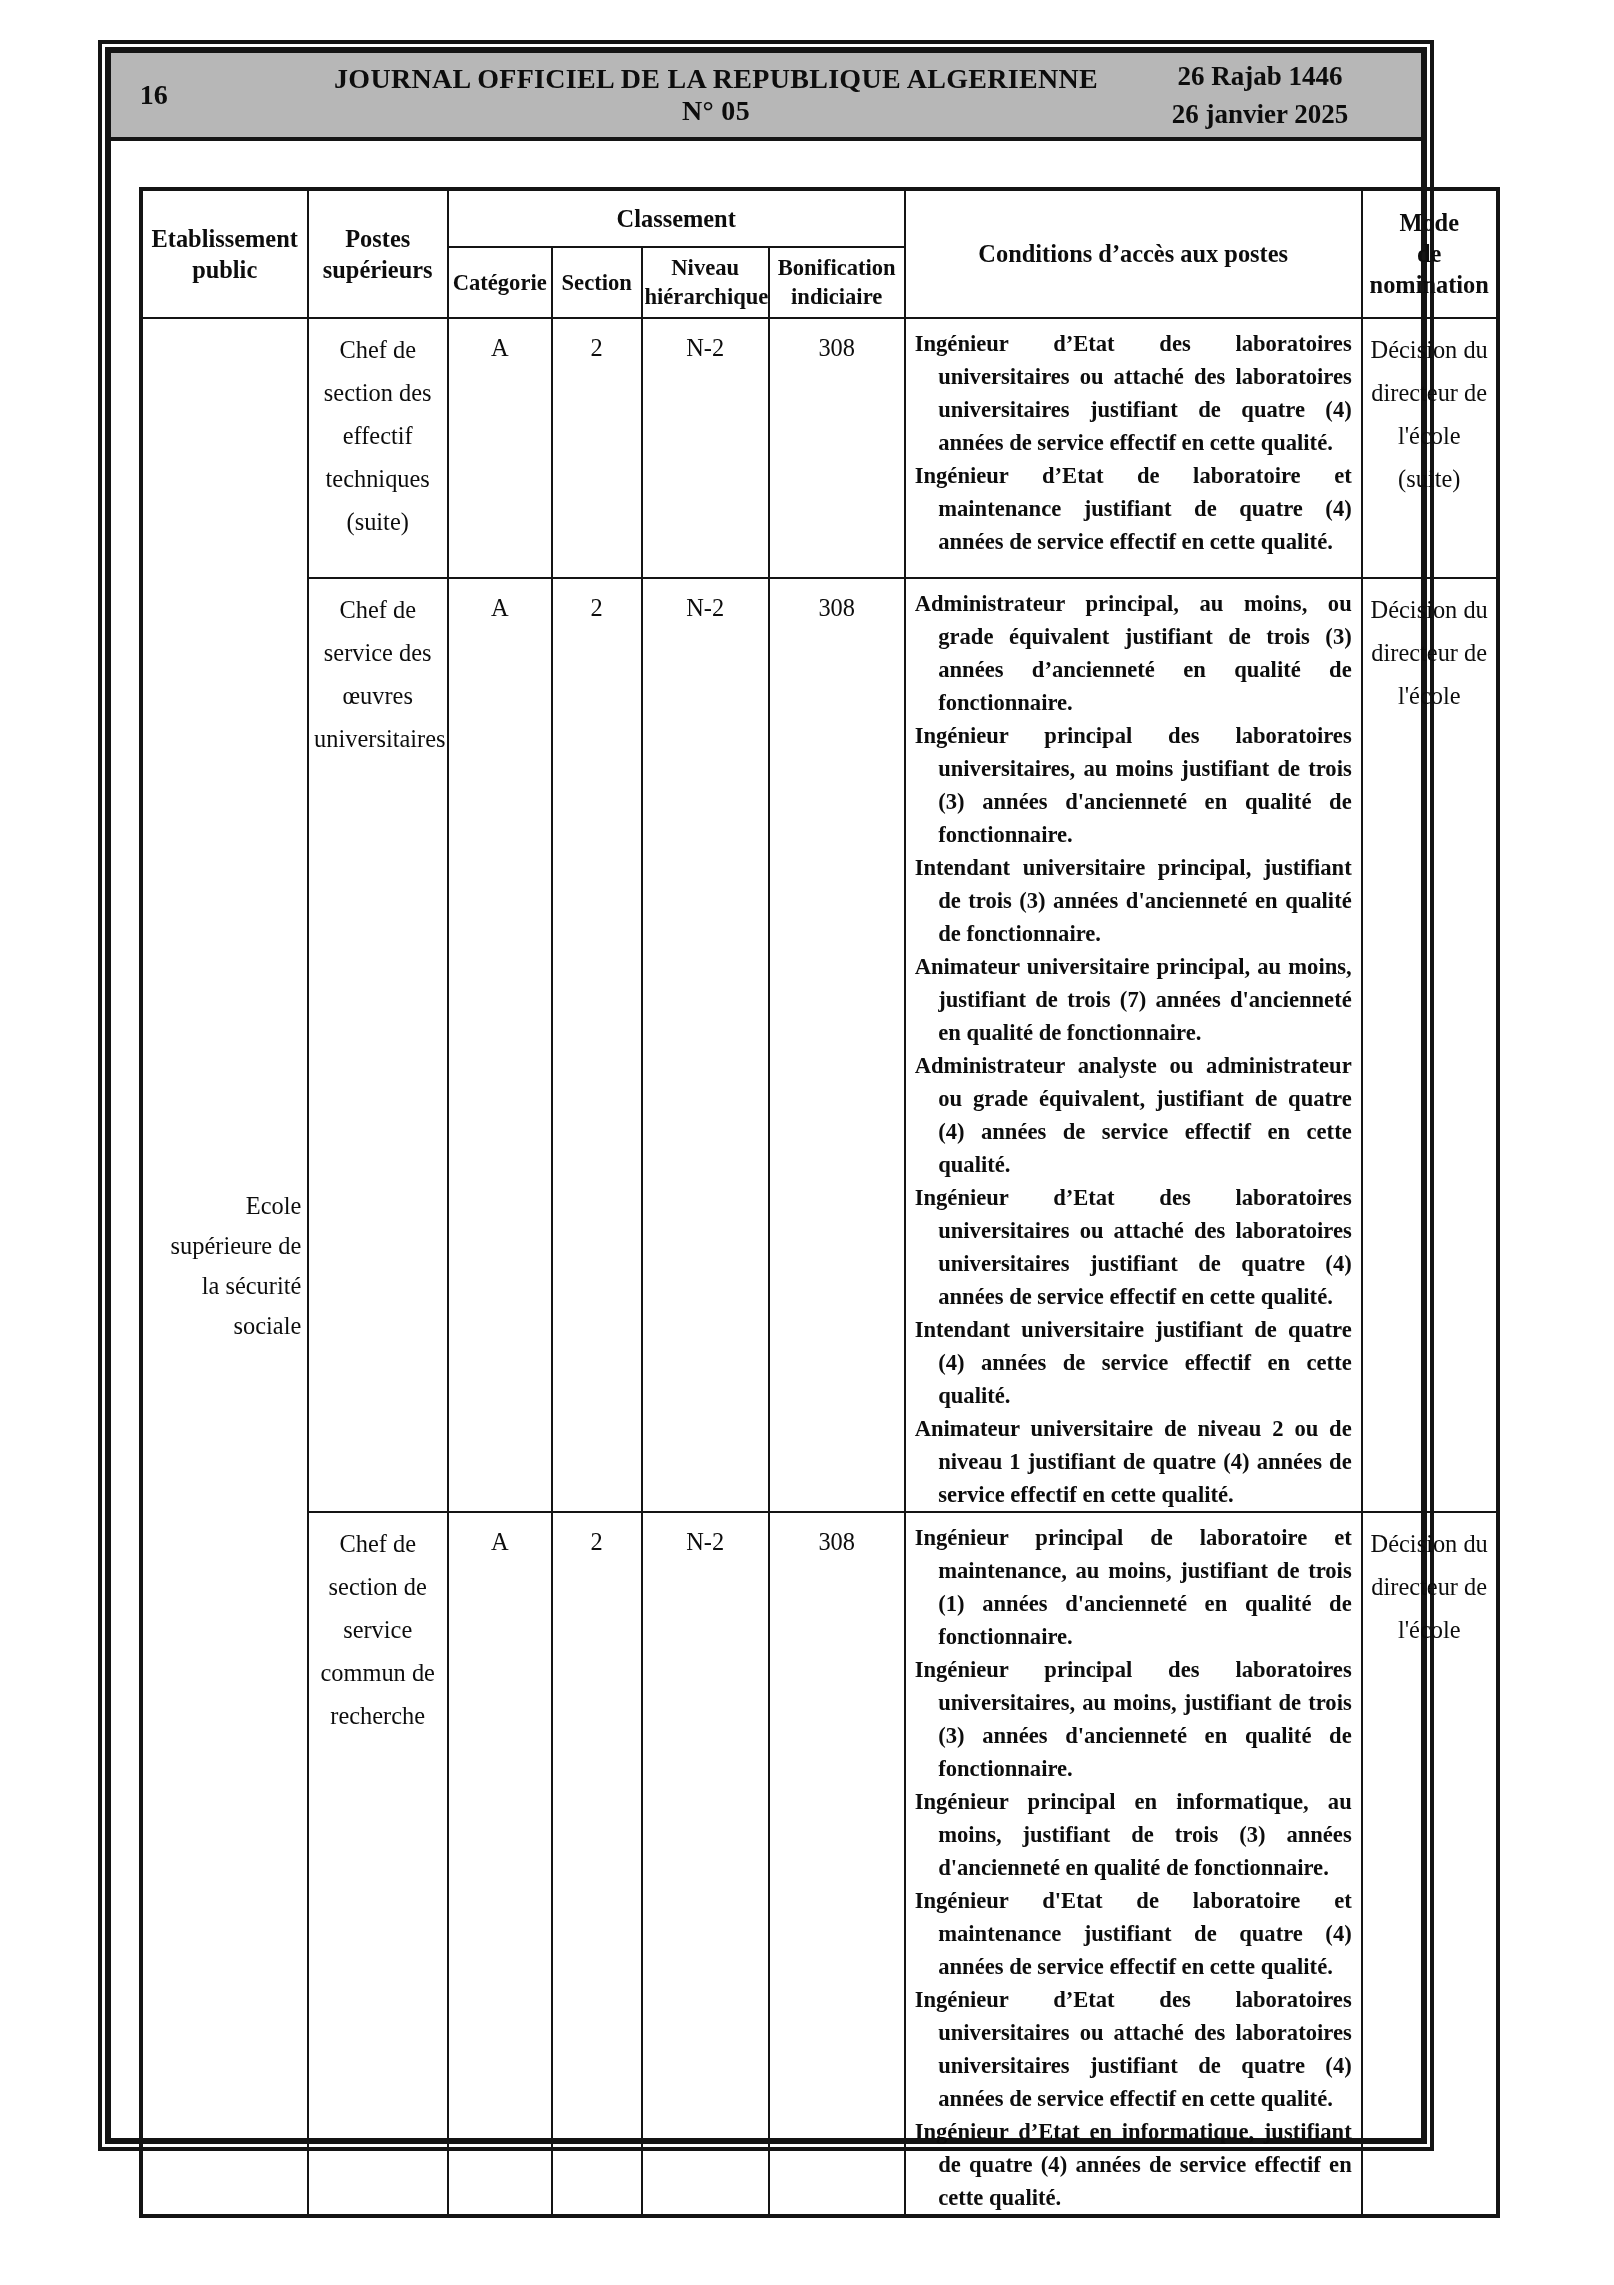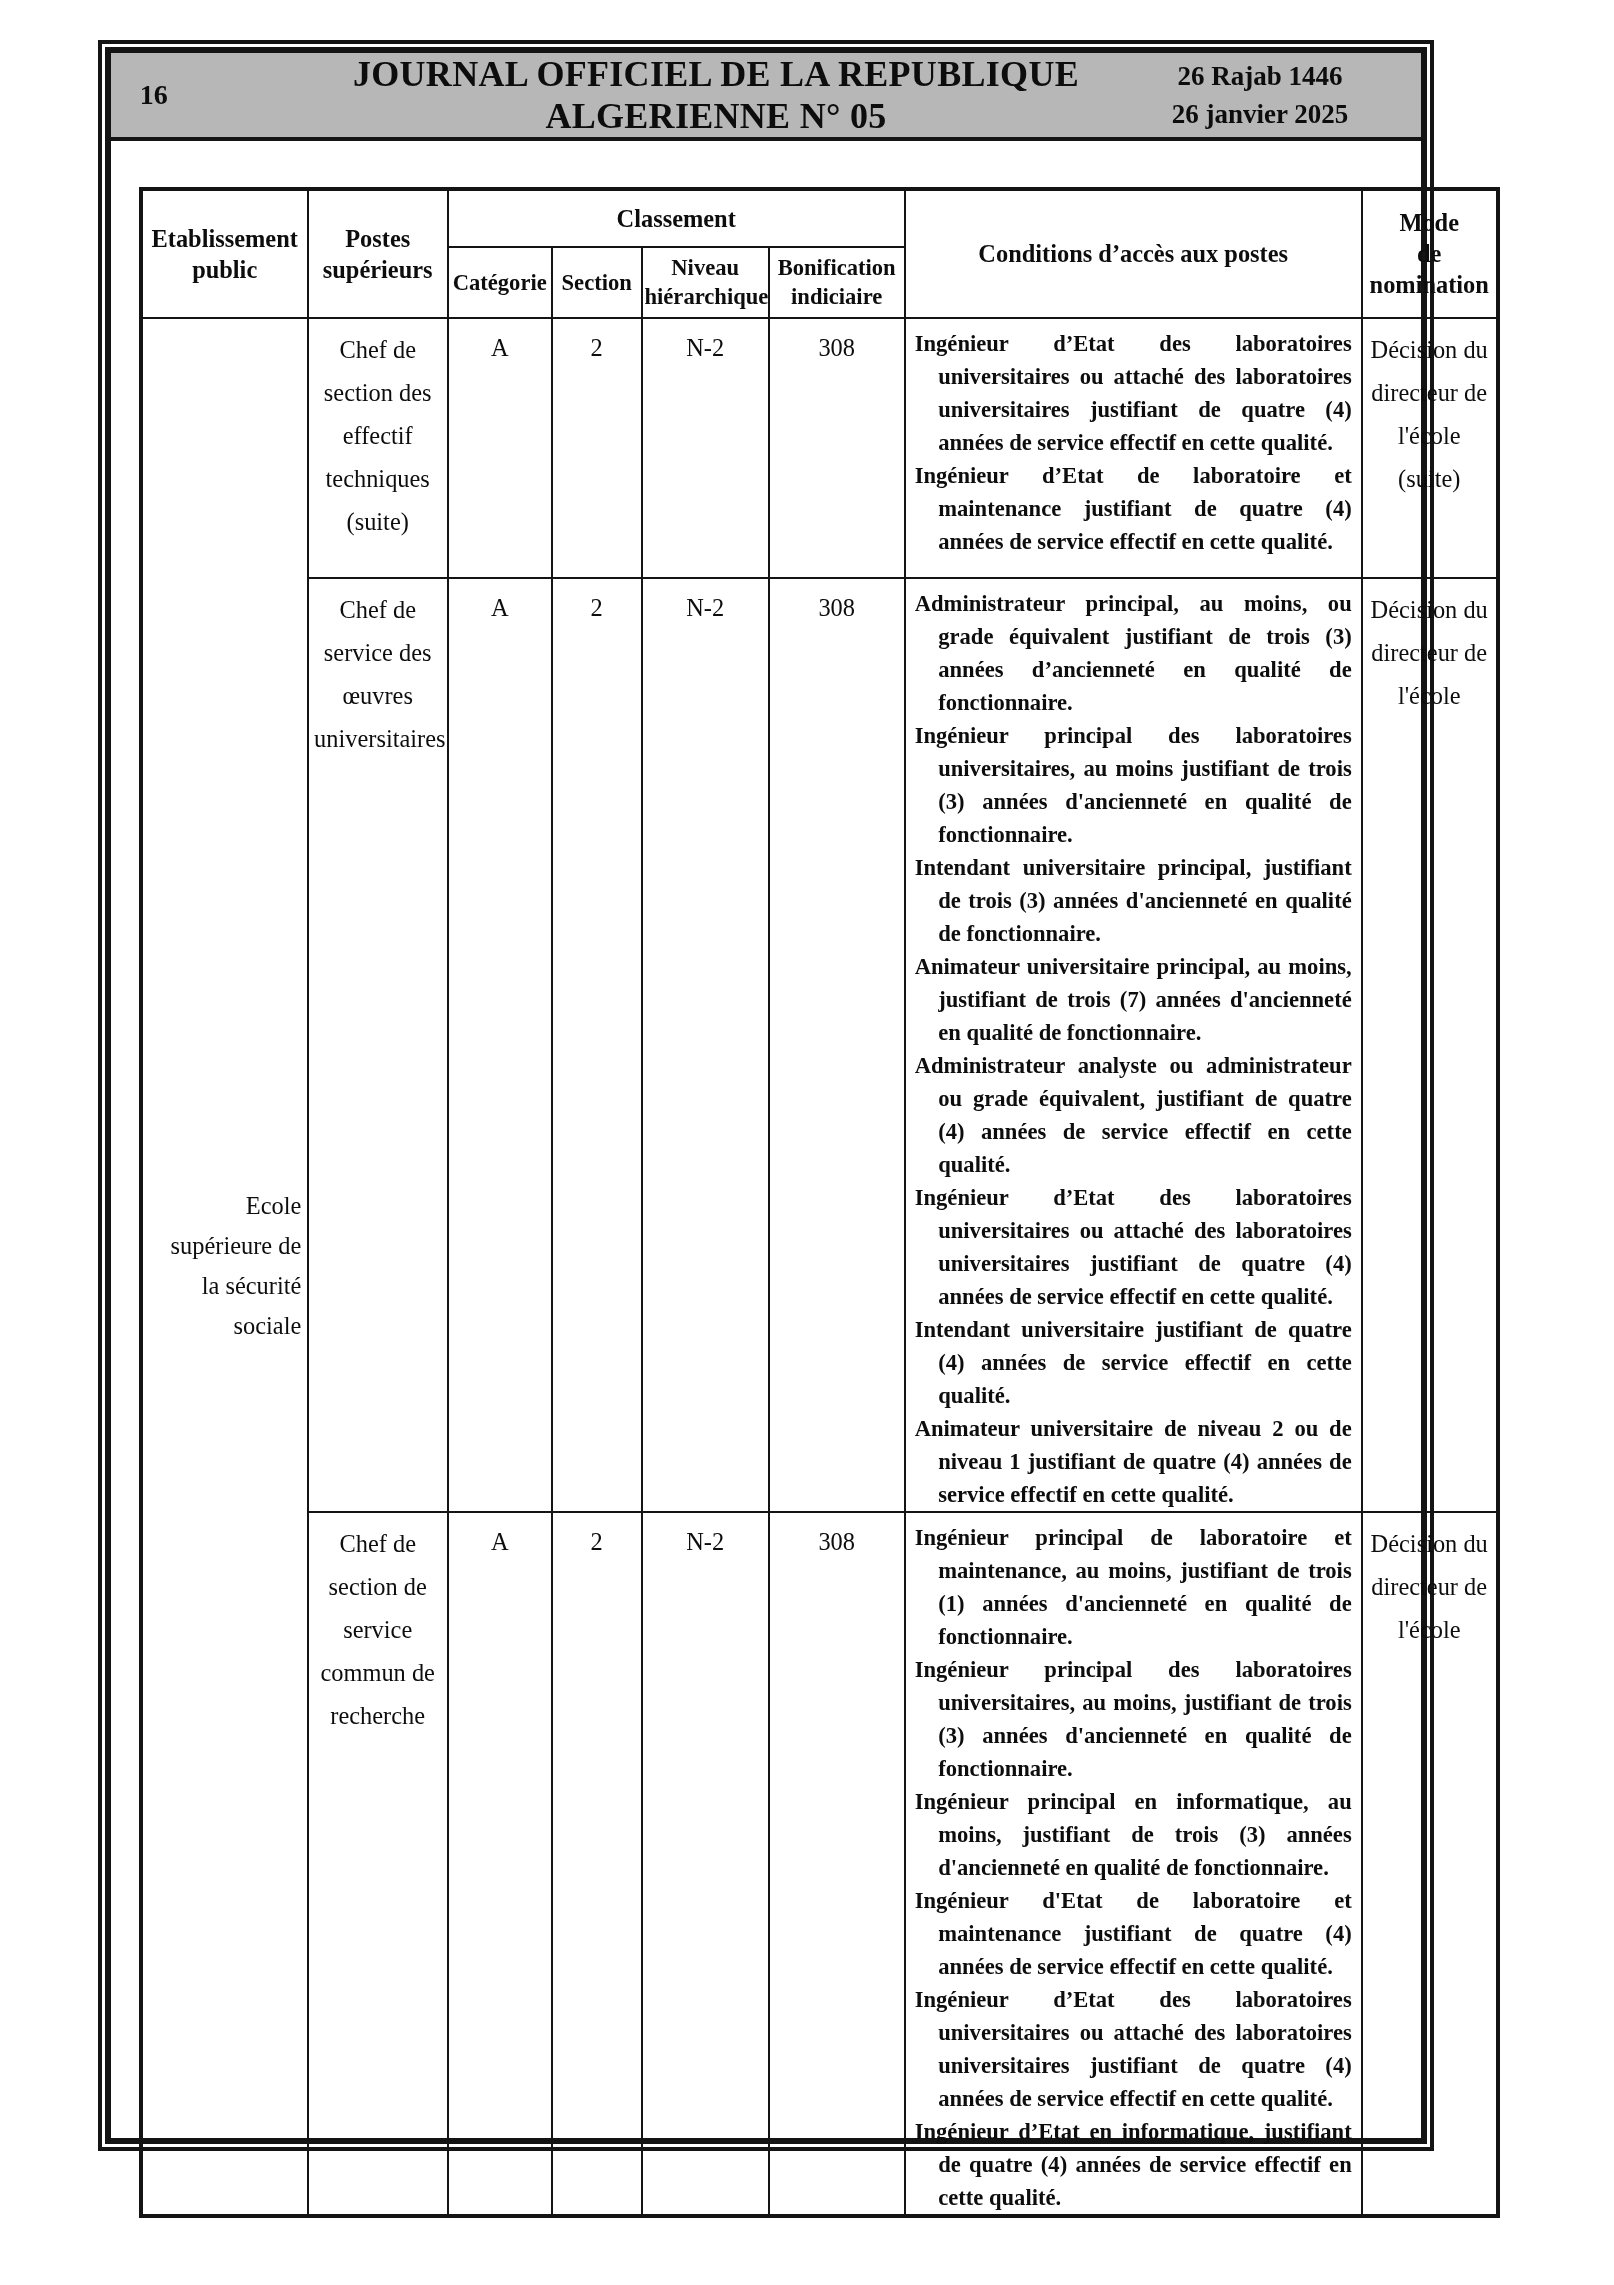--- a/index.html
+++ b/index.html
@@ -14,21 +14,21 @@
   }
   .frame-inner {
     position:absolute; inset:2.7px; border:6.3px solid #141414;
   }
   .band {
     position:absolute; left:0; top:0; right:0; height:88px;
     background:#b7b7b7; border-bottom:4.5px solid #141414; box-sizing:border-box;
     display:grid; grid-template-columns:208px 1fr 308px; align-items:center;
   }
   .band .num { padding-left:29px; font-weight:bold; font-size:28px; }
-  .band .title { text-align:center; font-weight:bold; font-size:36px; letter-spacing:0.3px; }
+  .band .title { text-align:center; font-weight:bold; font-size:28px; letter-spacing:0.3px; }
   .band .dates { text-align:center; padding-right:14.5px; font-weight:bold; font-size:27px; line-height:38px; }
 
   table.main {
     position:absolute; left:28px; top:134px;
     width:1357px; table-layout:fixed; border-collapse:collapse;
     border:4.5px solid #141414;
   }
   th, td { border:2.7px solid #141414; box-sizing:border-box; padding:0; }
   th {
     font-weight:bold; text-align:center; vertical-align:middle;

